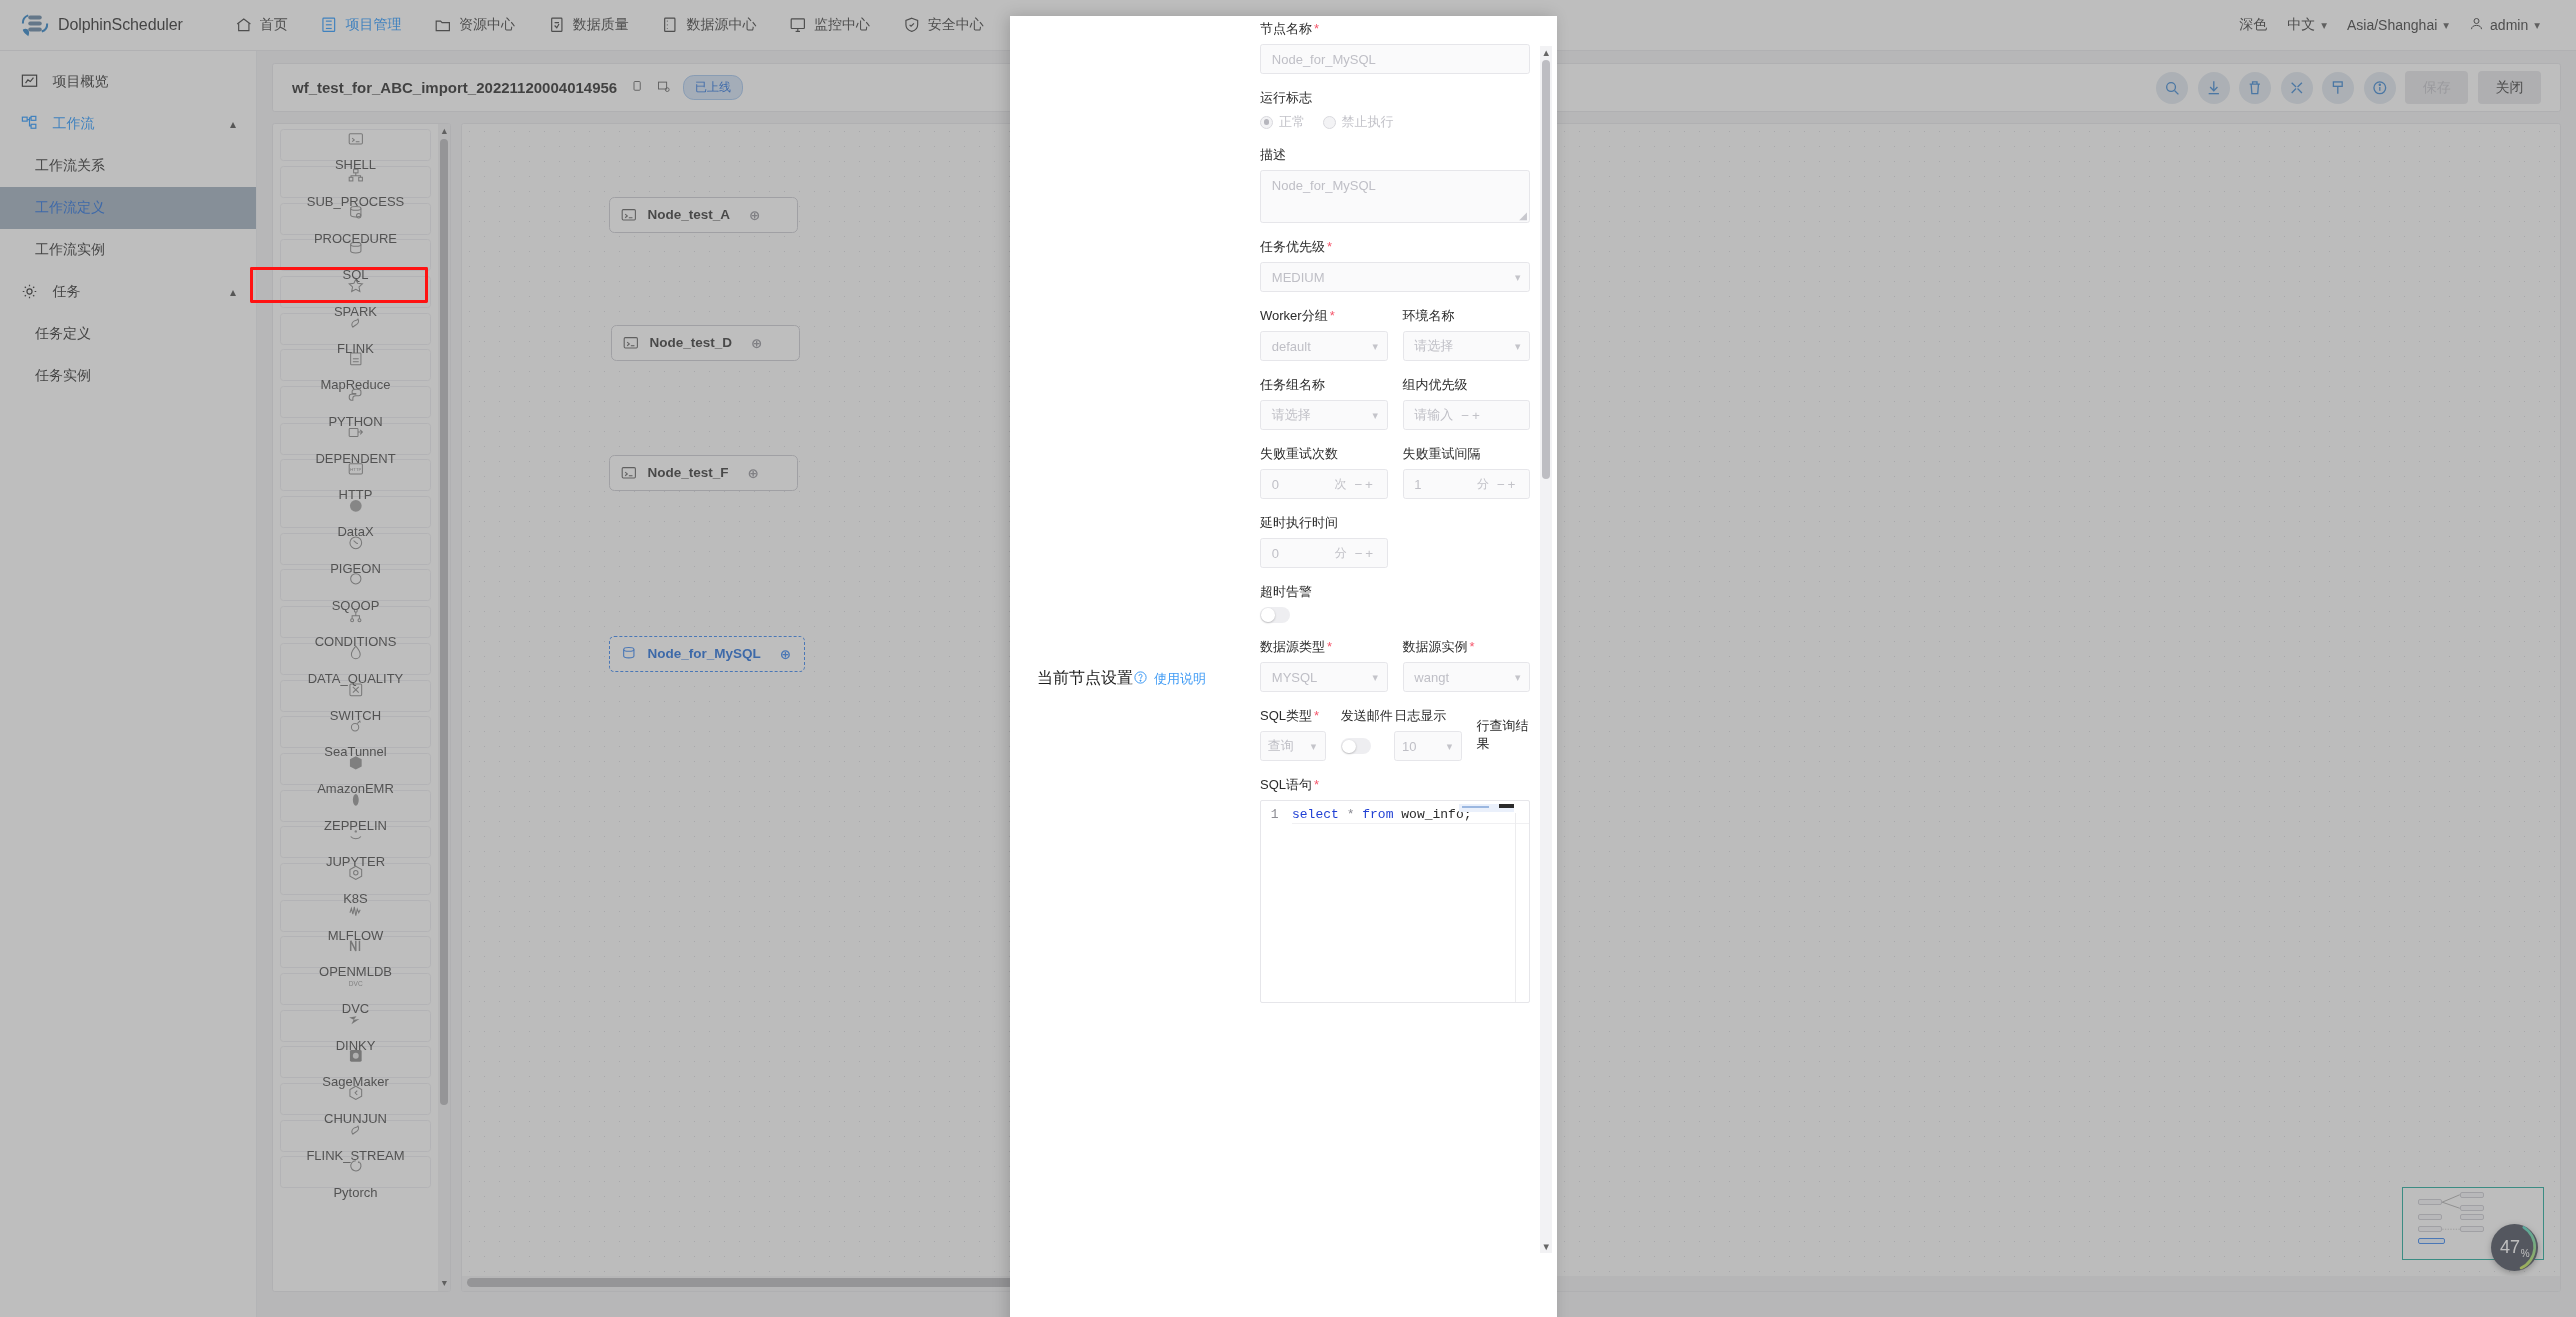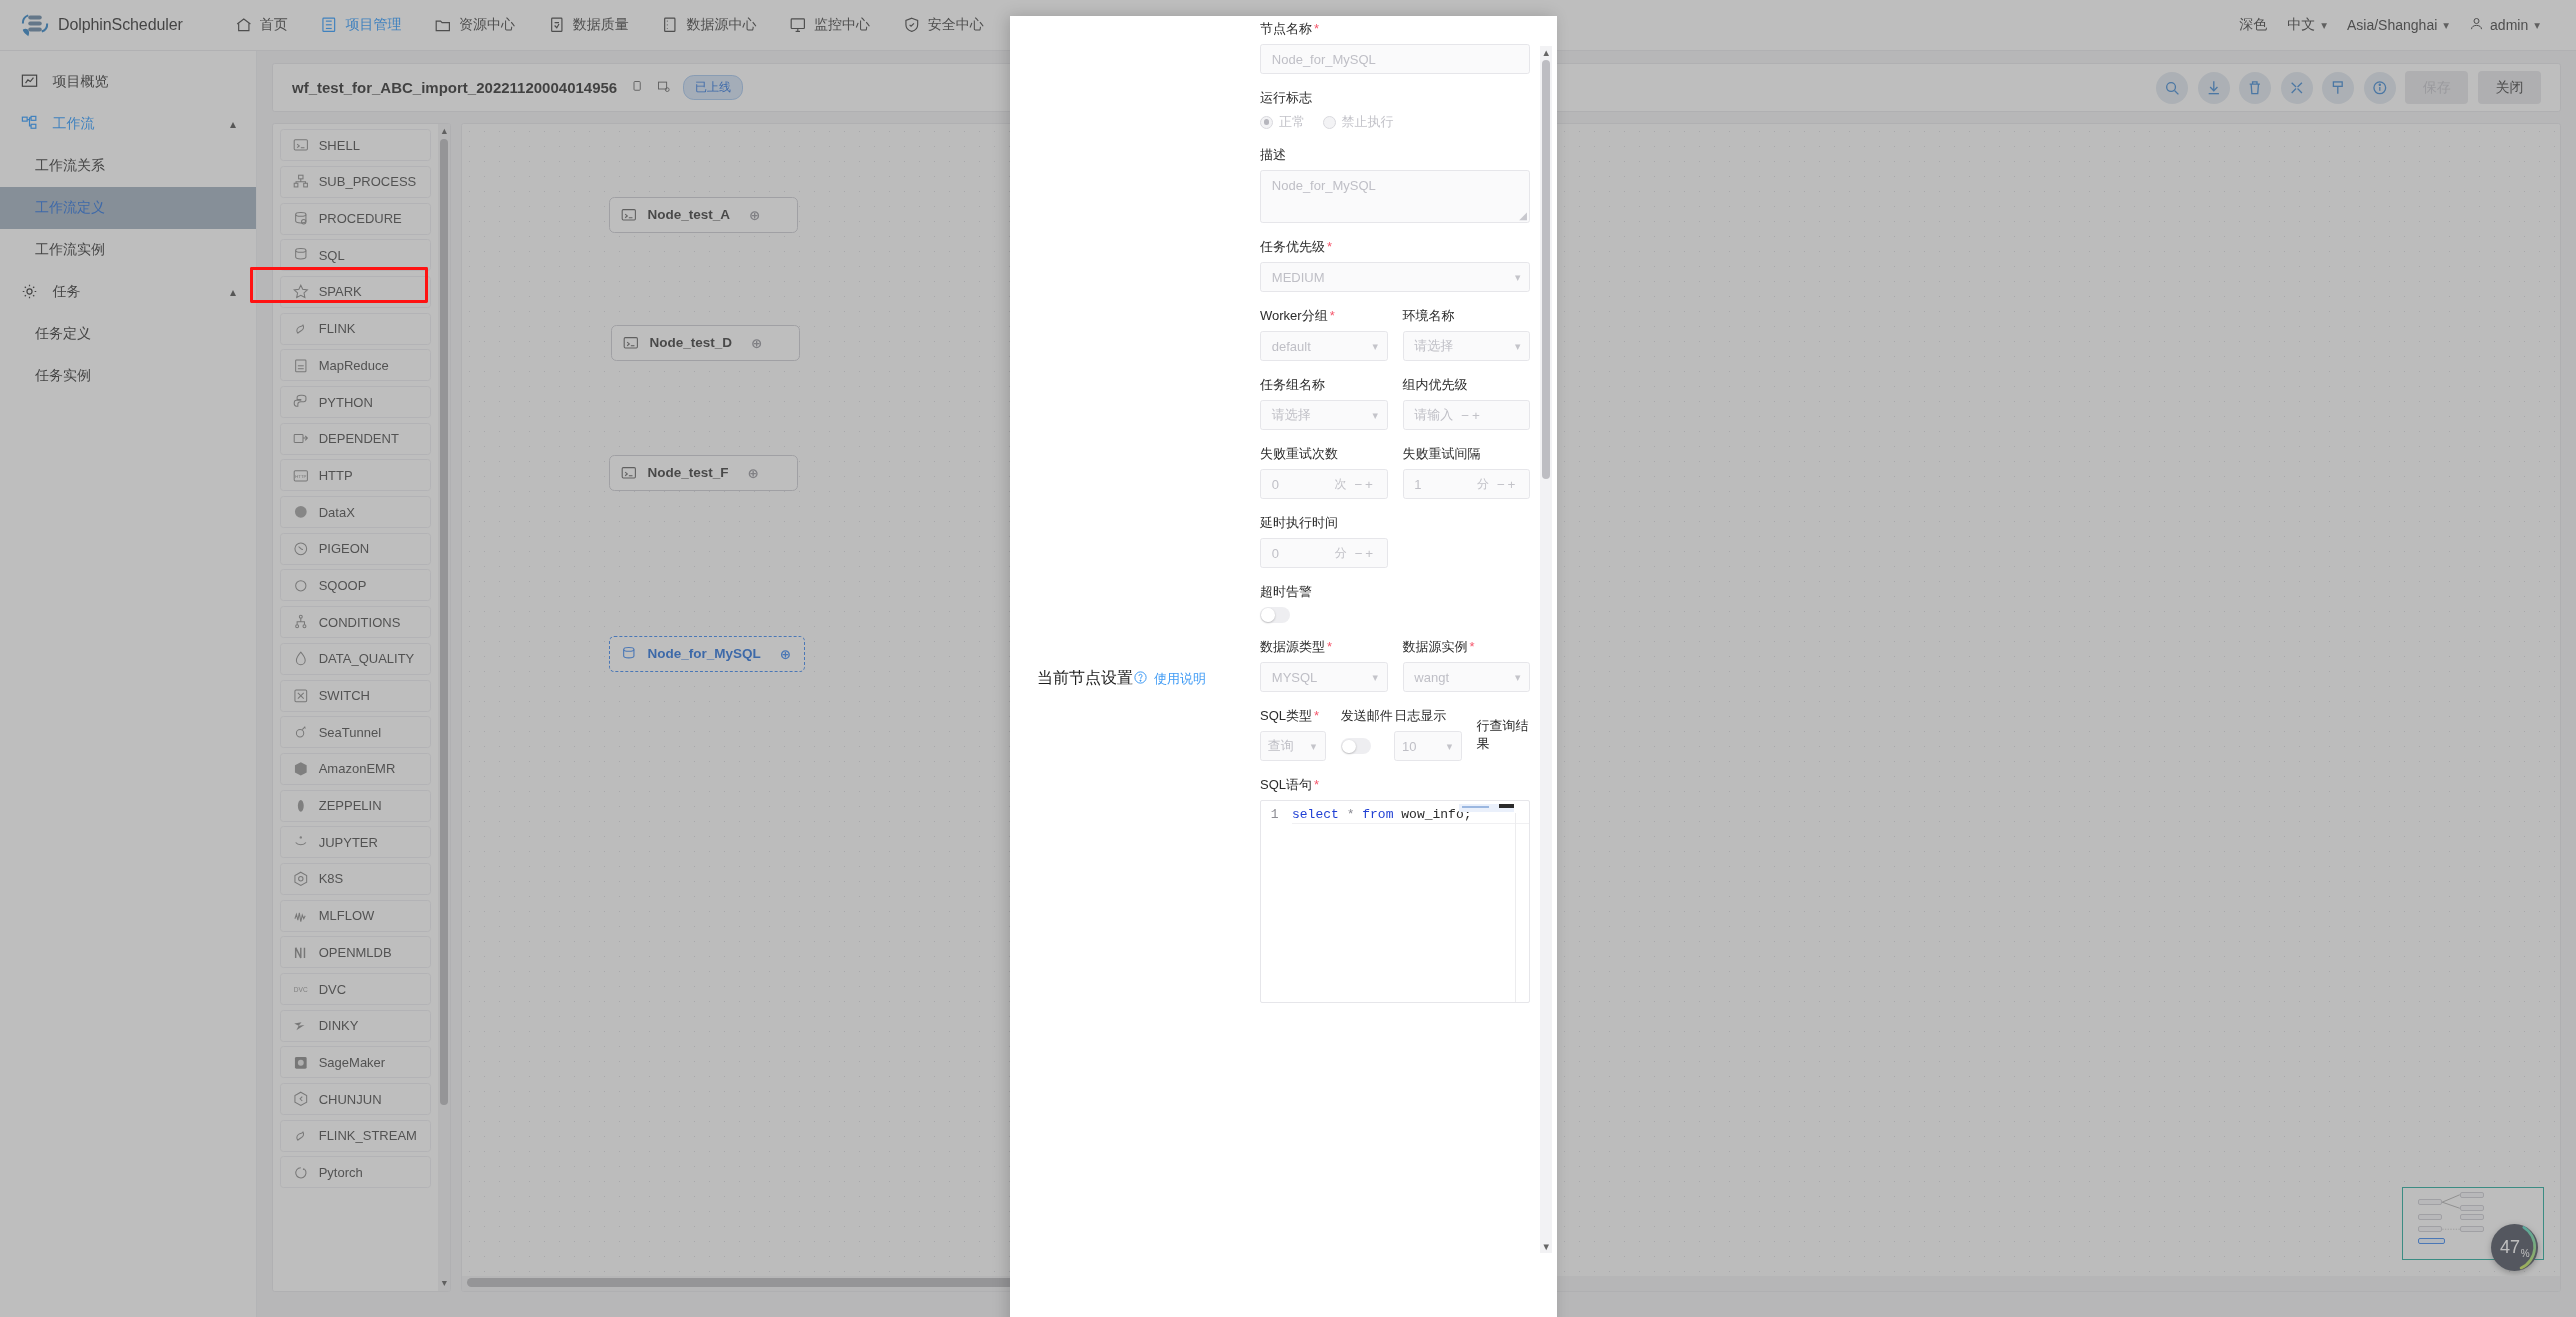--- a/index.html
+++ b/index.html
@@ -72,21 +72,21 @@
 
   .wf-body { display: flex; margin-top: 10.8px; height: calc(100% - 74px); }
   .task-panel {
     width: 179px; background: #fff; border: 0.7px solid #e6e6ea; border-radius: 2.7px;
     position: relative; overflow: hidden;
   }
   .task-scroll { position: absolute; inset: 0 12px 0 0; padding: 5.4px 6.8px; overflow: hidden; }
   .task-item {
     display: flex; align-items: center; gap: 9.5px; height: 32px;
     border: 0.7px solid #ececf0; border-radius: 3.4px; margin-bottom: 4.7px;
-    padding: 0 10.8px; font-size: 13px; color: #3b3b3b; cursor: pointer; background: #fff;
+    padding: 0 10.8px; font-size: 13px; color: #3b3b3b; cursor: pointer; background: #fff; flex-direction: column;
   }
   .task-item .tico { width: 17.6px; height: 17.6px; flex: 0 0 17.6px; opacity: .75; }
   .vbar { position: absolute; top: 0; right: 0; width: 12px; bottom: 0; background: #f0f0f2; }
   .vbar .arr { position: absolute; left: 2px; width: 8px; text-align: center; font-size: 8.8px; color: #555; }
   .vbar .thumb { position: absolute; left: 2px; width: 8px; background: #b4b4b8; border-radius: 4px; }
 
   .canvas {
     flex: 1; margin-left: 9.5px; background: #fcfcfc; border: 0.7px solid #e6e6ea; border-radius: 2.7px;
     position: relative; overflow: hidden;
     background-image: radial-gradient(#d6d6da 0.8px, transparent 0.8px);

